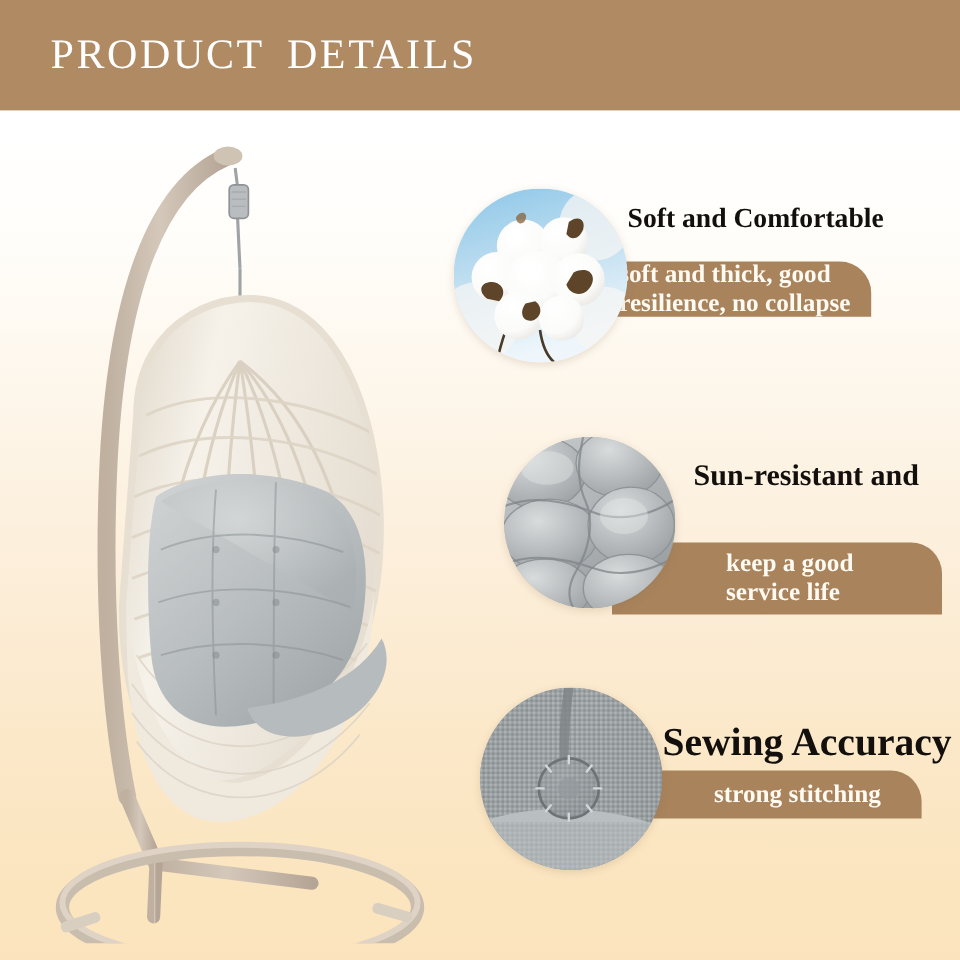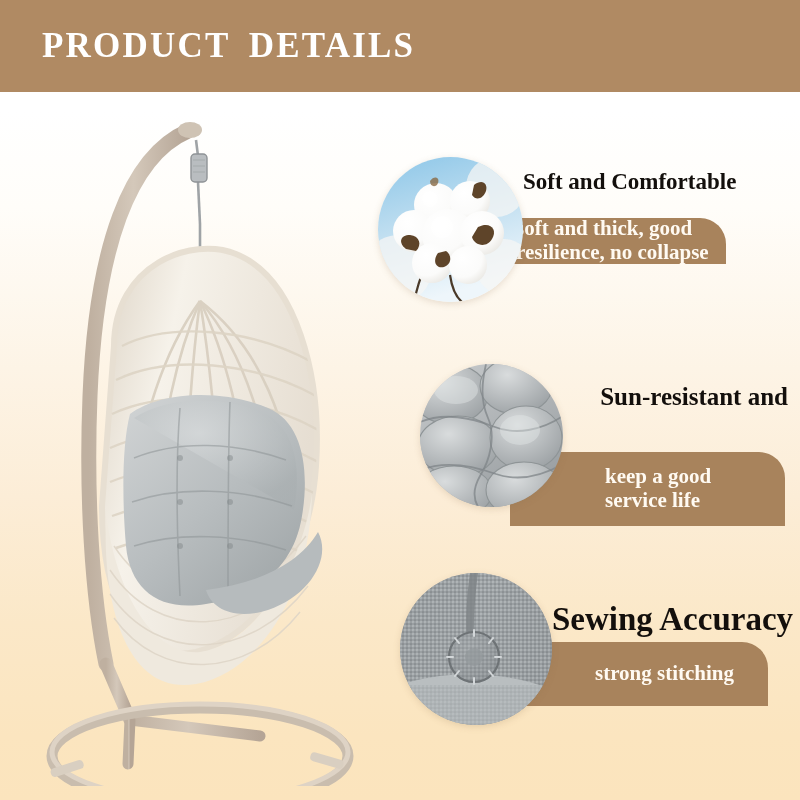--- a/index.html
+++ b/index.html
@@ -15,21 +15,21 @@
       #fcedd7 62%, #fbe8c8 78%, #fbe5bf 92%, #fbe4bd 100%);
   }
 
   
   .banner{
     position:absolute;left:0;top:0;width:800px;height:92px;
     background:#b08a63;
   }
   .banner-title{
     position:absolute;left:42px;top:50%;transform:translateY(-50%);
-    color:#ffffff;font-size:35px;font-weight:bold;
+    color:#ffffff;font-size:35px;font-weight:normal;
     letter-spacing:2.2px;word-spacing:8px;
     font-family:"Liberation Serif", serif;
     white-space:nowrap;
   }
 
   
   .product{
     position:absolute;left:10px;top:96px;width:380px;height:690px;
   }
   .prod-svg{display:block;width:380px;height:690px;}
@@ -61,28 +61,28 @@
   }
 
   
   #f1-circle{left:378px;top:157px;width:145px;height:145px;}
   #f1-head{left:523px;top:170px;font-size:23px;}
   #f1-ribbon{left:458px;top:218px;width:268px;height:46px;}
   #f1-ribbon .ribbon-text{font-size:21px;padding-left:58px;}
 
   
   #f2-circle{left:420px;top:364px;width:143px;height:143px;}
-  #f2-head{left:578px;top:383px;font-size:25px;text-align:right;width:210px;}
-  #f2-ribbon{left:510px;top:452px;width:275px;height:74px;}
+  #f2-head{left:578px;top:383px;font-size:25px;text-align:left;width:210px;}
+  #f2-ribbon{left:510px;top:452px;width:275px;height:60px;}
   #f2-ribbon .ribbon-text{font-size:21px;padding-left:95px;}
 
   
   #f3-circle{left:400px;top:573px;width:152px;height:152px;}
   #f3-head{left:552px;top:602px;font-size:33px;}
-  #f3-ribbon{left:493px;top:642px;width:275px;height:64px;}
+  #f3-ribbon{left:493px;top:642px;width:275px;height:40px;}
   #f3-ribbon .ribbon-text{font-size:21px;padding-left:102px;}
 </style>
 </head>
 <body>
 
 <div class="page">
 
   <div class="banner">
     <div class="banner-title">PRODUCT  DETAILS</div>
   </div>

